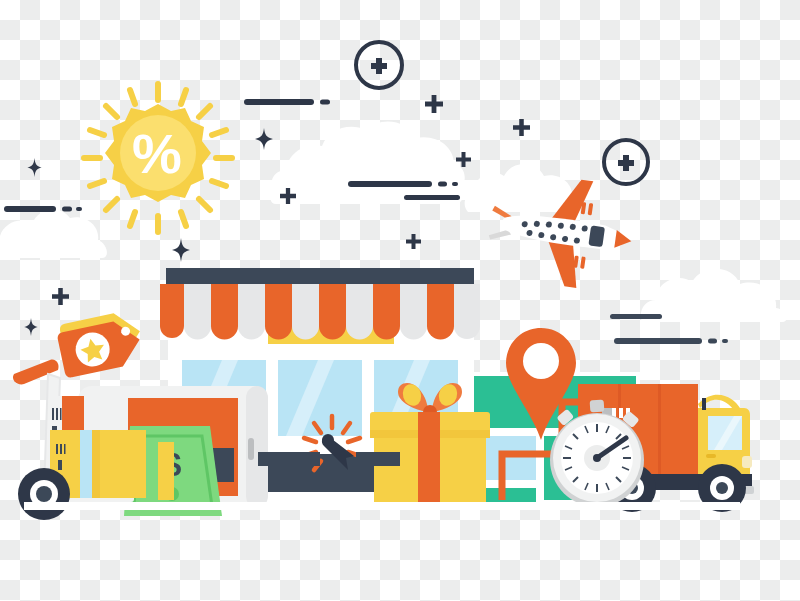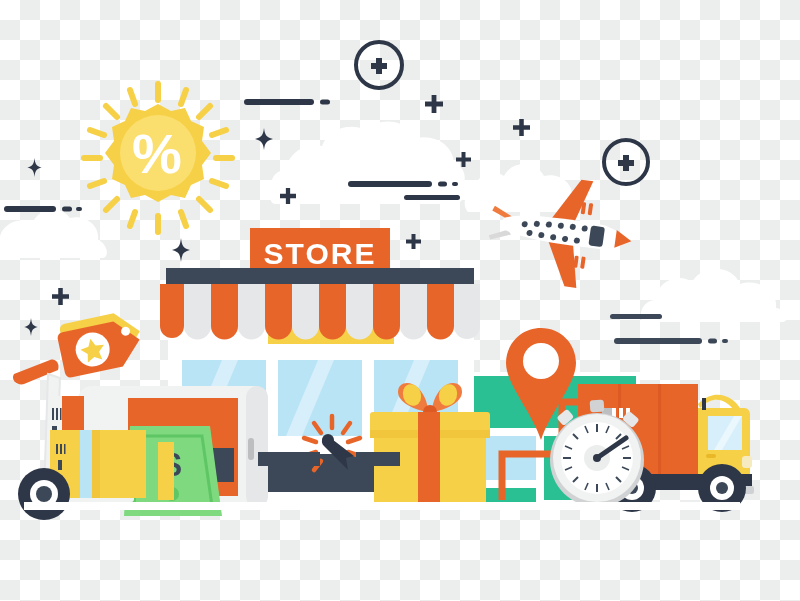--- a/index.html
+++ b/index.html
@@ -263,26 +263,20 @@
           <polygon points="118,114 150,38 166,38 134,114"></polygon>
           <polygon points="214,114 246,38 262,38 230,114"></polygon>
         </g>
       </g>
       <rect x="0" y="118" width="306" height="12" fill="#FFFFFF"></rect>
       <rect x="0" y="132" width="306" height="38" fill="#3C4858"></rect>
       <rect x="0" y="170" width="306" height="16" fill="#FFFFFF"></rect>
     </svg>
   </div>
 
-  <div class="lay" style="left:250px;top:228px;">
-    <svg width="140" height="48" viewBox="0 0 140 48">
-      <rect x="0" y="0" width="140" height="48" fill="#E8652A"></rect>
-      <text x="70" y="25" class="store-text" font-size="30" text-anchor="middle" dominant-baseline="central">STORE</text>
-    </svg>
-  </div>
 
   <div class="lay" style="left:160px;top:268px;">
     <svg width="320" height="84" viewBox="0 0 320 84">
       <rect x="6" y="0" width="308" height="16" fill="#3C4858"></rect>
 
       <g>
         <path fill="#E8652A" d="M0 16 H24 V58 A12 12 0 0 1 0 58 Z"></path>
         <path fill="#E6E7E8" d="M24 16 H51 V58 A13.5 13.5 0 0 1 24 58 Z"></path>
         <path fill="#E8652A" d="M51 16 H78 V58 A13.5 13.5 0 0 1 51 58 Z"></path>
         <path fill="#E6E7E8" d="M78 16 H105 V58 A13.5 13.5 0 0 1 78 58 Z"></path>

